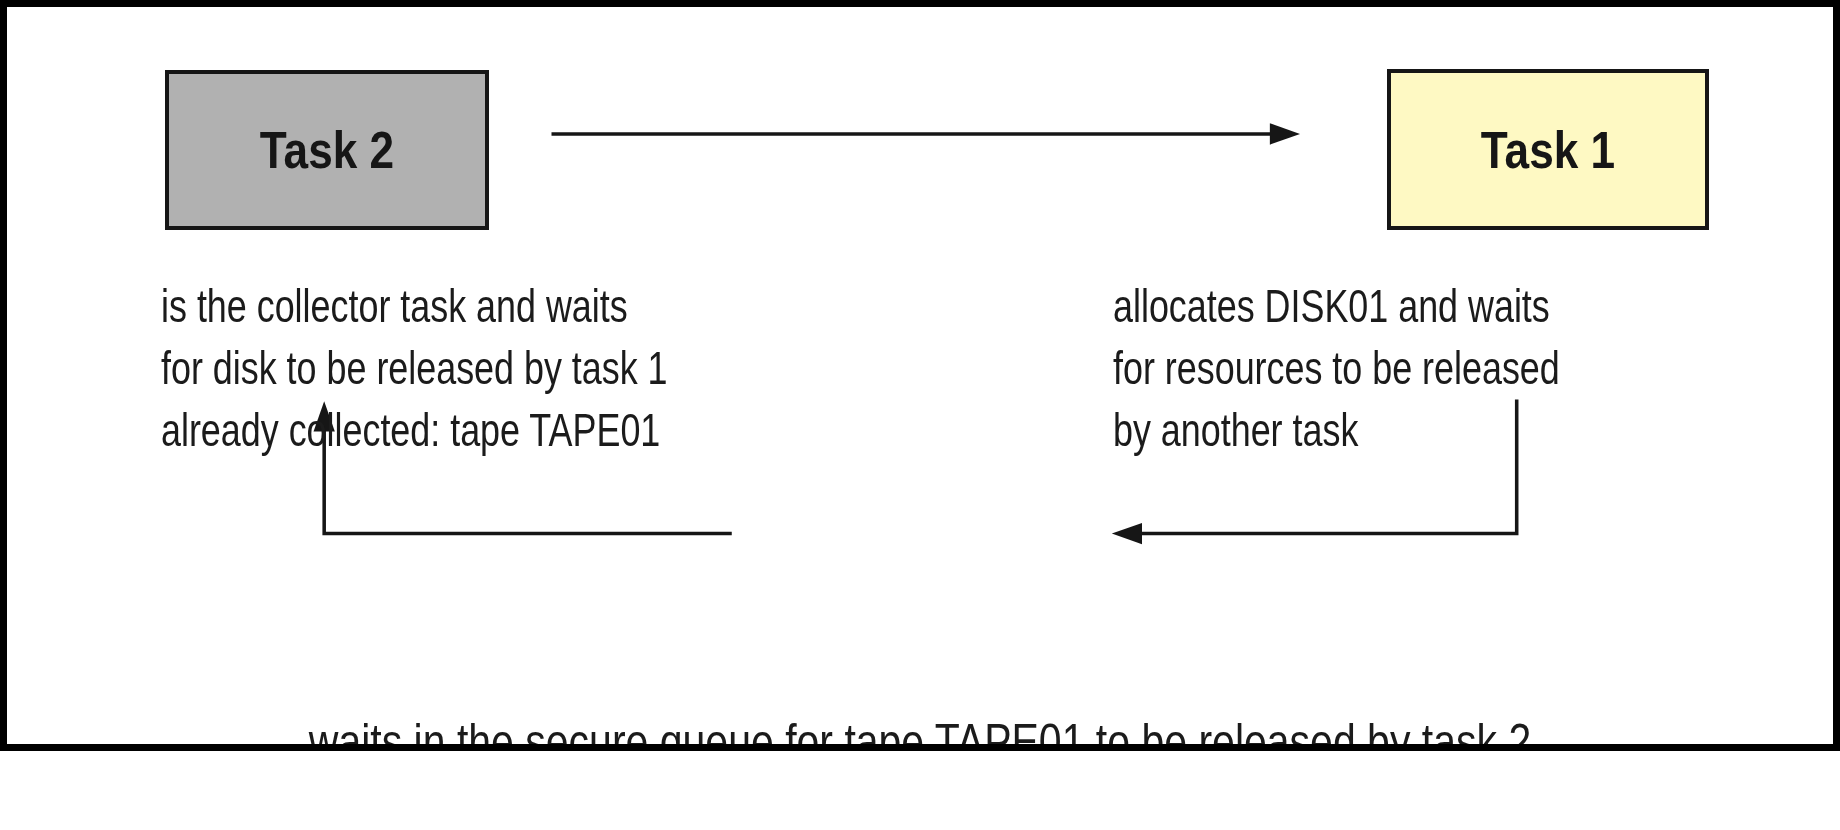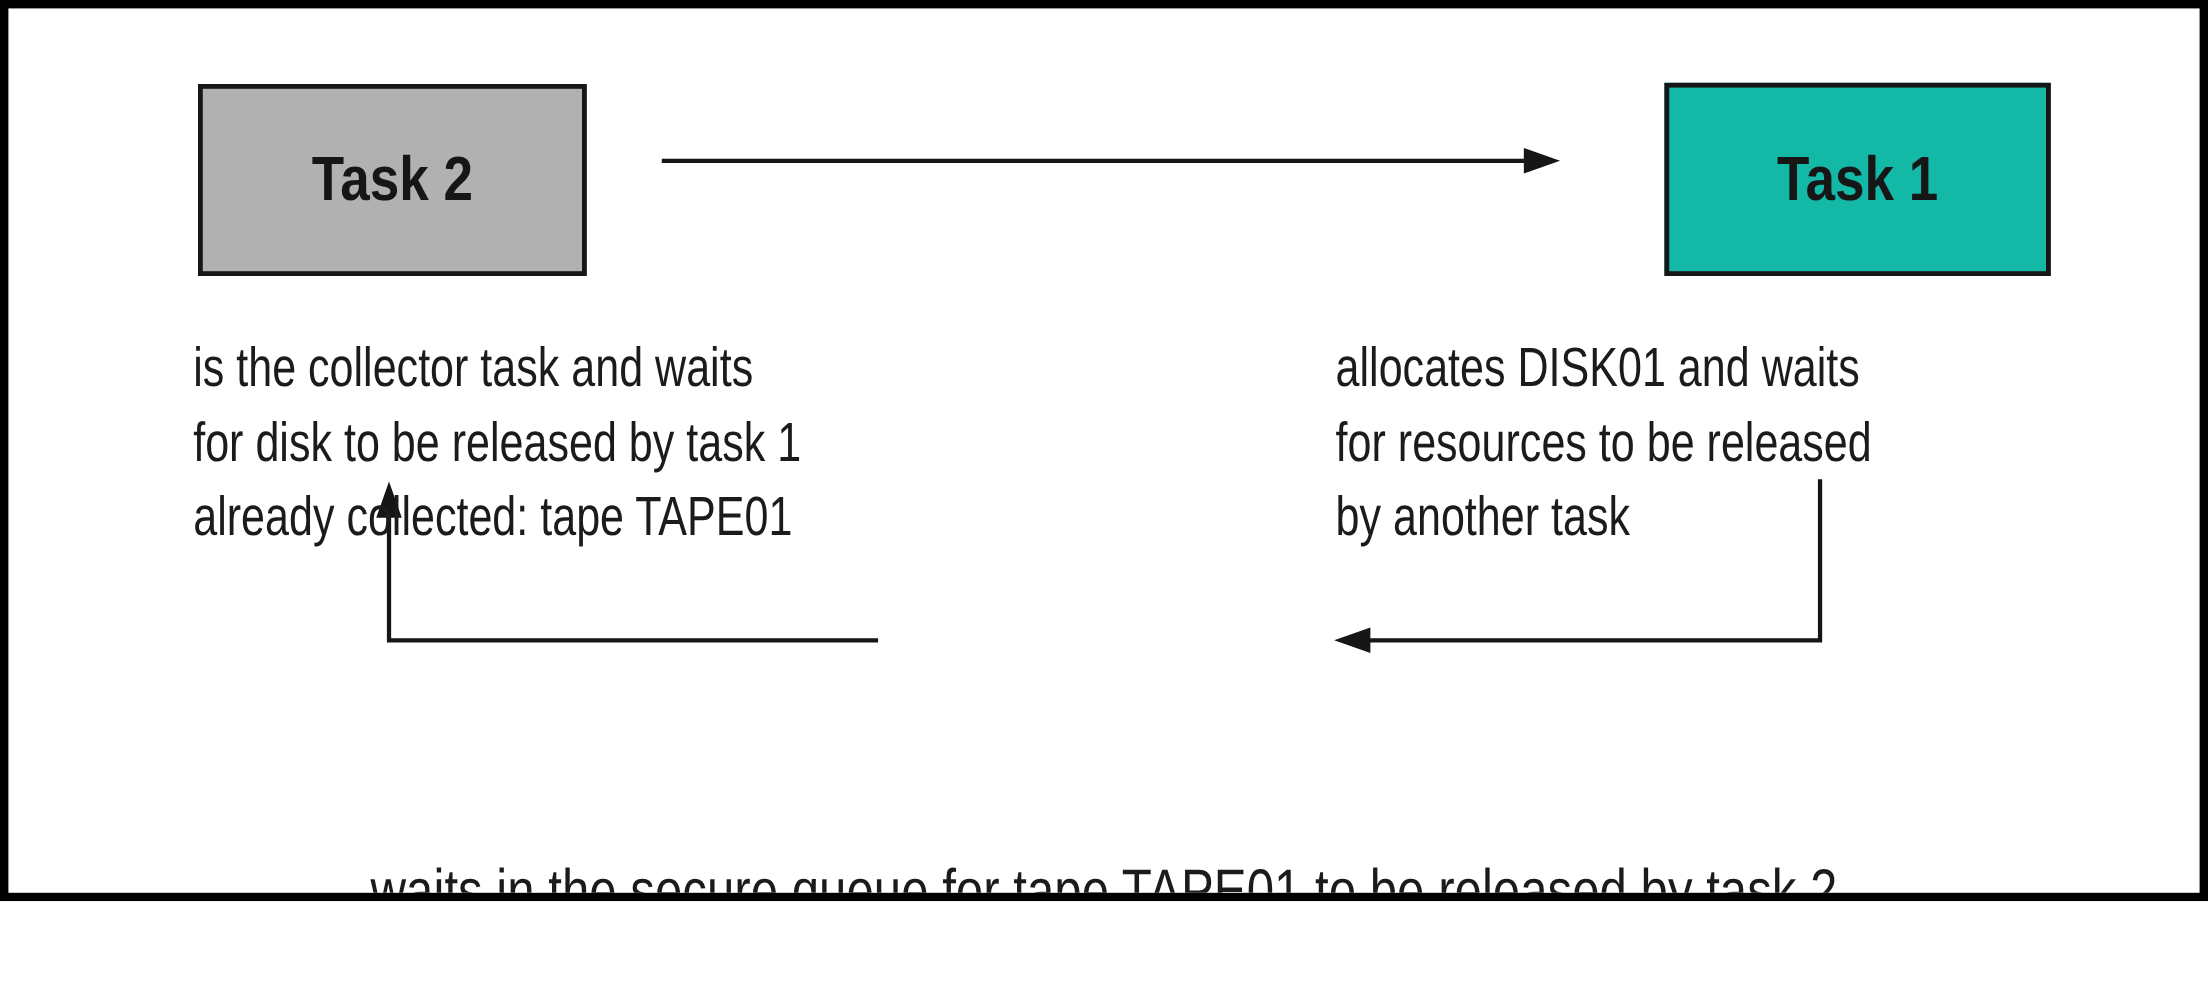--- a/index.html
+++ b/index.html
@@ -83,21 +83,21 @@
     <polygon points="1136,593 1170,581 1170,605" fill="#161616"></polygon>
 
     <polyline points="708,593 249,593 249,472" fill="none" stroke-width="4" stroke="#161616"></polyline>
     <polygon points="249,444 237,478 261,478" fill="#161616"></polygon>
   </svg>
 
   <div class="node node-task2" style="background: rgb(177, 177, 177); border-color: rgb(22, 22, 22);">
     <span class="node-label">Task 2</span>
   </div>
 
-  <div class="node node-task1" style="background: #14b8a6; border-color: rgb(22, 22, 22);">
+  <div class="node node-task1" style="background: #fef9c3; border-color: rgb(22, 22, 22);">
     <span class="node-label">Task 1</span>
   </div>
 
 
   <div class="note note-left">
     <div>is the collector task and waits</div>
     <div>for disk to be released by task 1</div>
     <div>already collected: tape TAPE01</div>
   </div>
 

